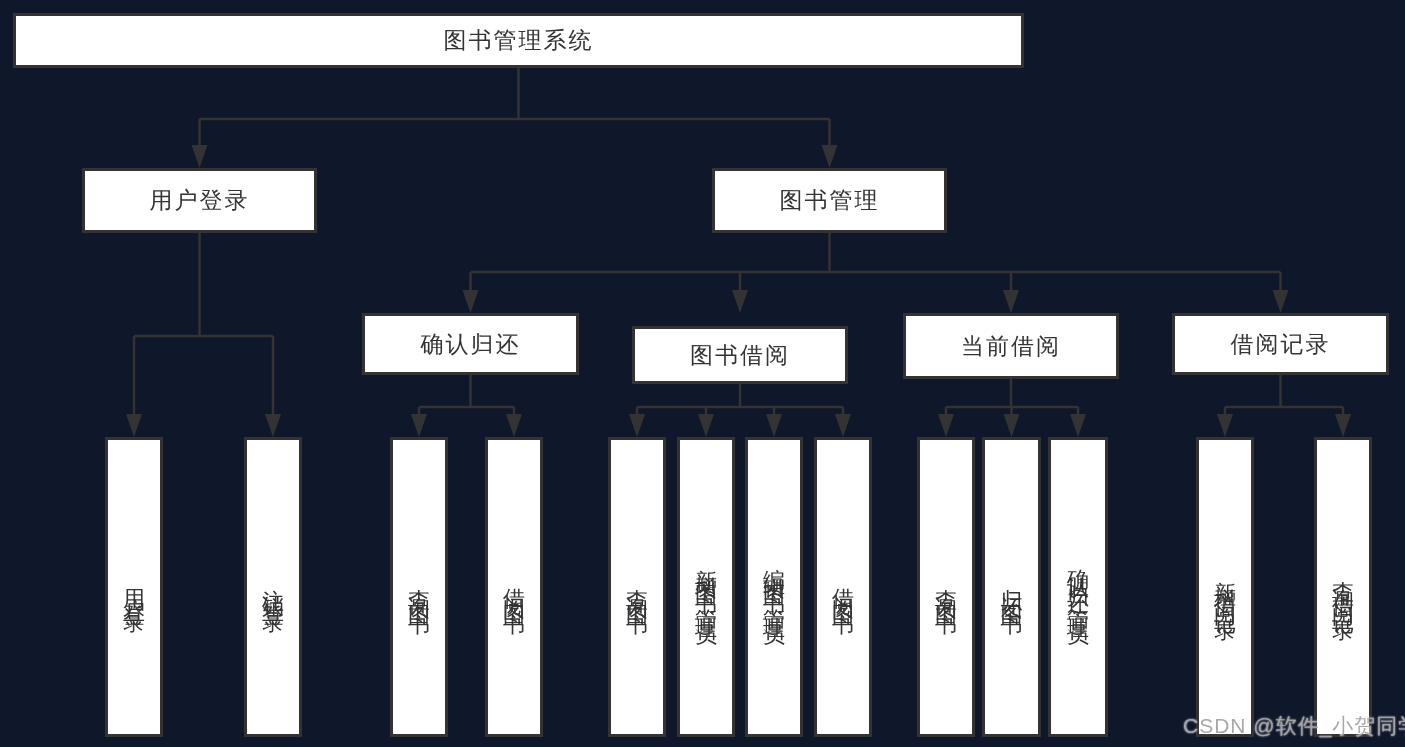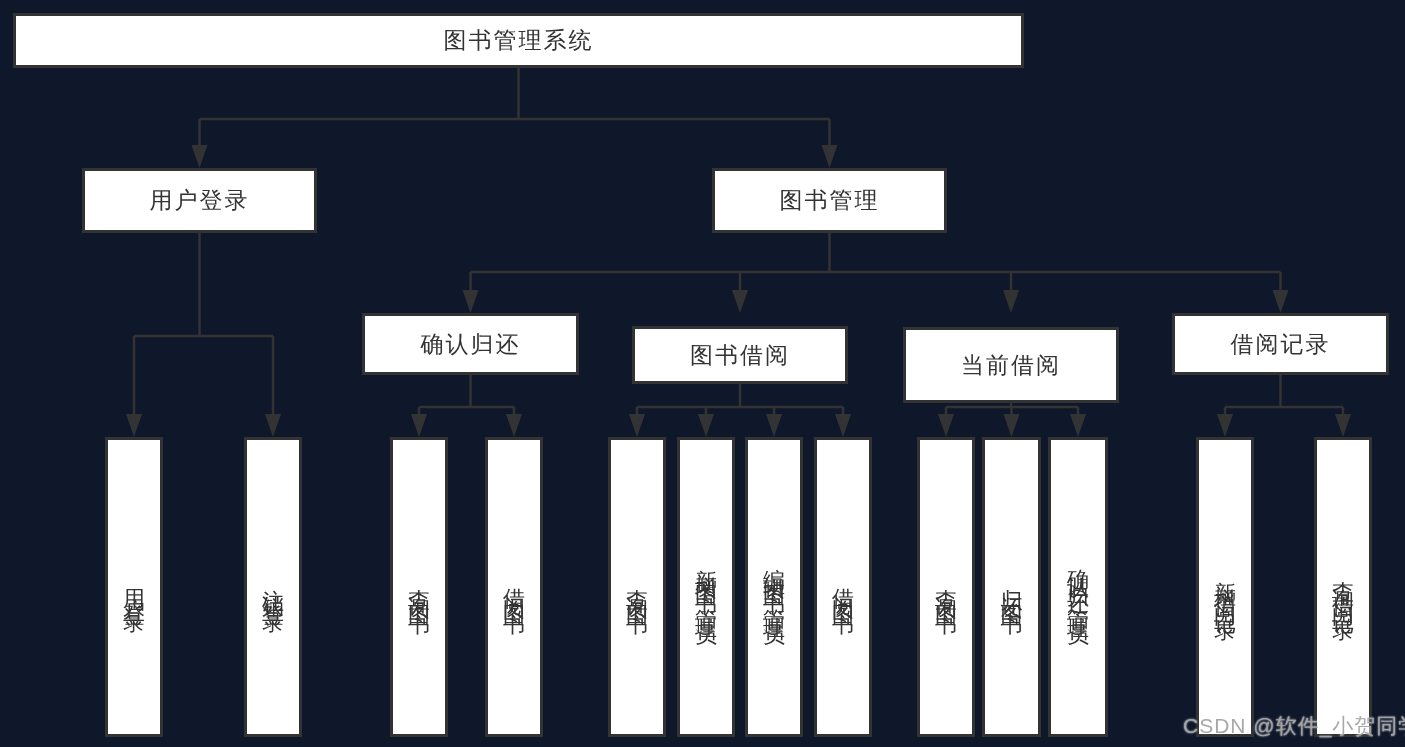--- a/index.html
+++ b/index.html
@@ -119,21 +119,21 @@
   <div class="node" style="left:712px; top:168px; width:235px; height:65px;">
     <span class="lbl">图书管理</span>
   </div>
 
   <div class="node" style="left:362px; top:313px; width:217px; height:62px;">
     <span class="lbl">确认归还</span>
   </div>
   <div class="node" style="left:632px; top:313px; width:216px; height:58px;margin-top:13px;">
     <span class="lbl">图书借阅</span>
   </div>
-  <div class="node" style="left:903px; top:327px; width:216px; height:76px;">
+  <div class="node" style="left:903px; top:313px; width:216px; height:66px;">
     <span class="lbl">当前借阅</span>
   </div>
   <div class="node" style="left:1172px; top:313px; width:217px; height:62px;">
     <span class="lbl">借阅记录</span>
   </div>
 
   <div class="node leaf" style="left:105px; top:437px; width:58px; height:300px;">
     <span class="vlbl">用户登录</span>
   </div>
   <div class="node leaf" style="left:244px; top:437px; width:58px; height:300px;">

